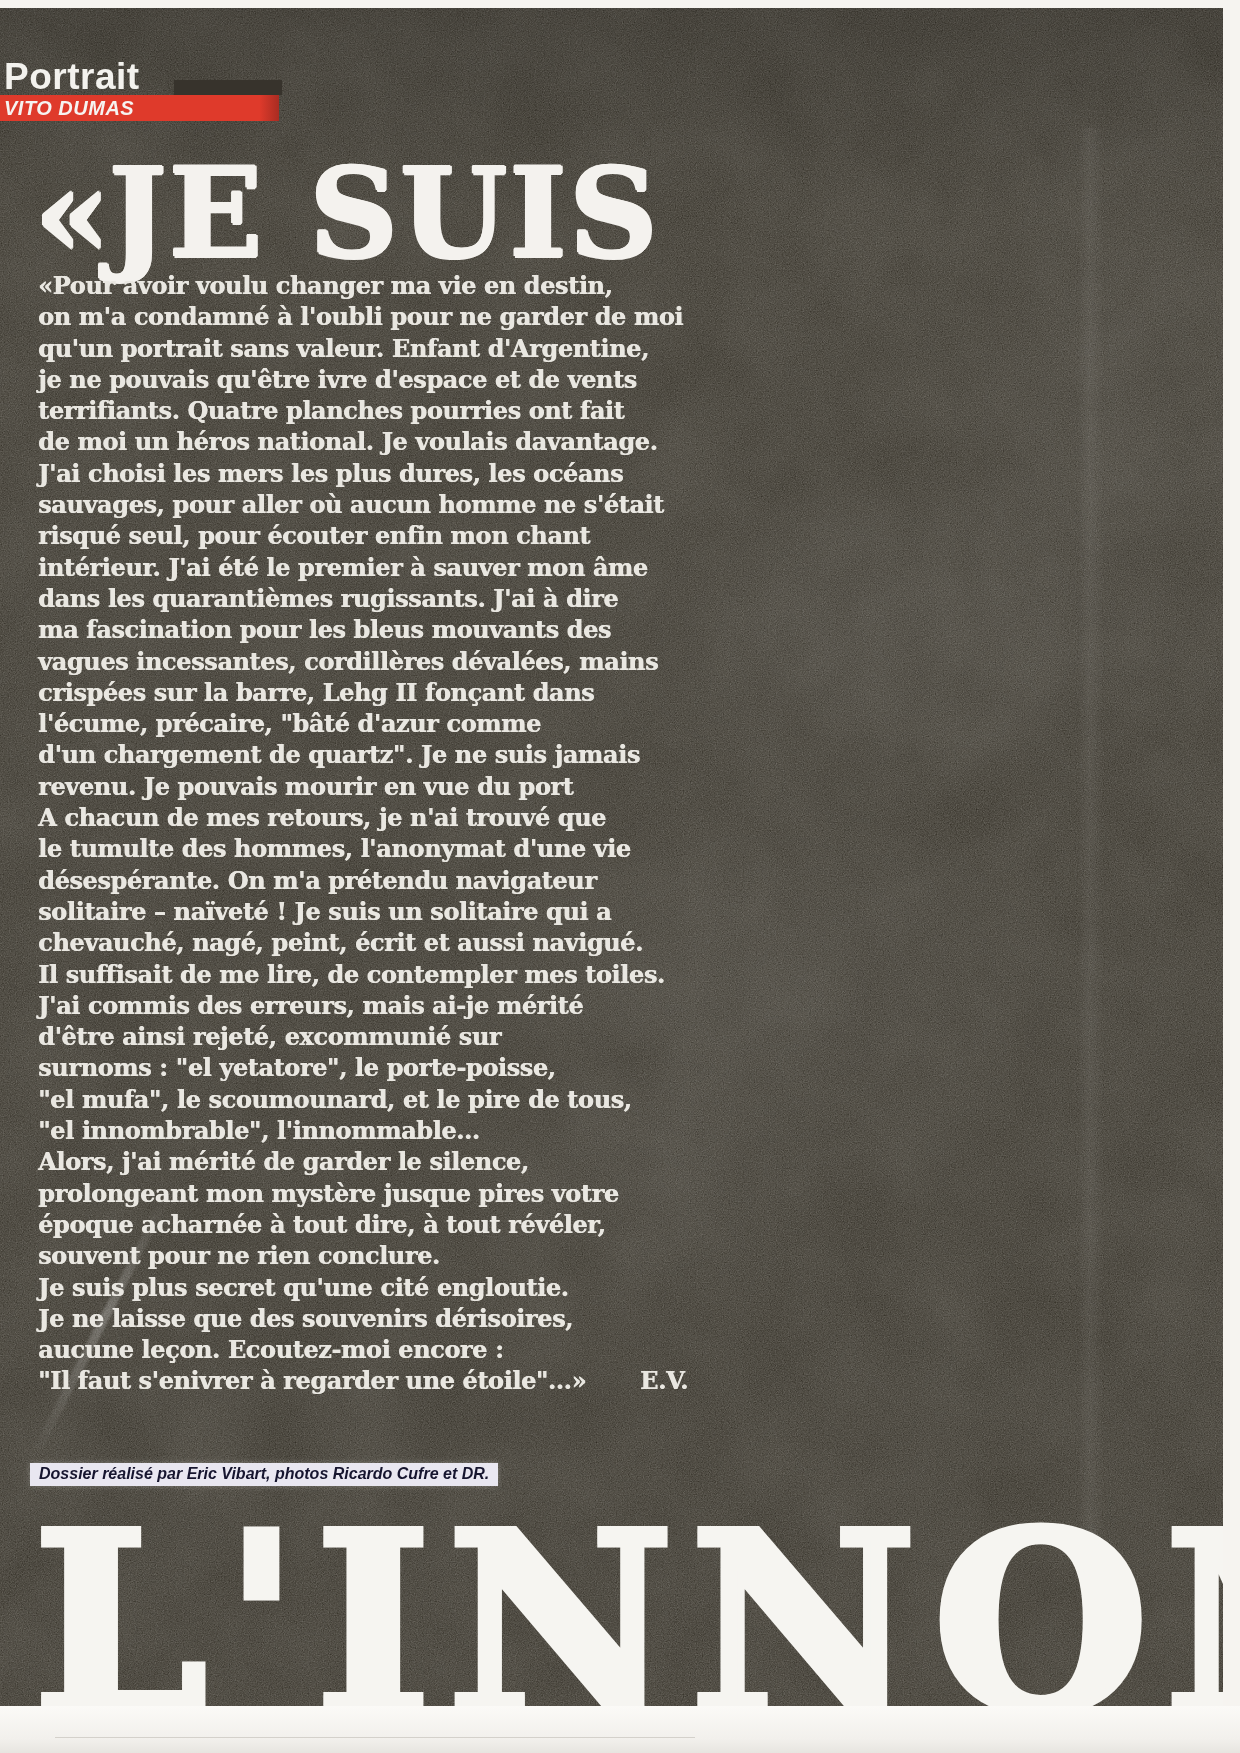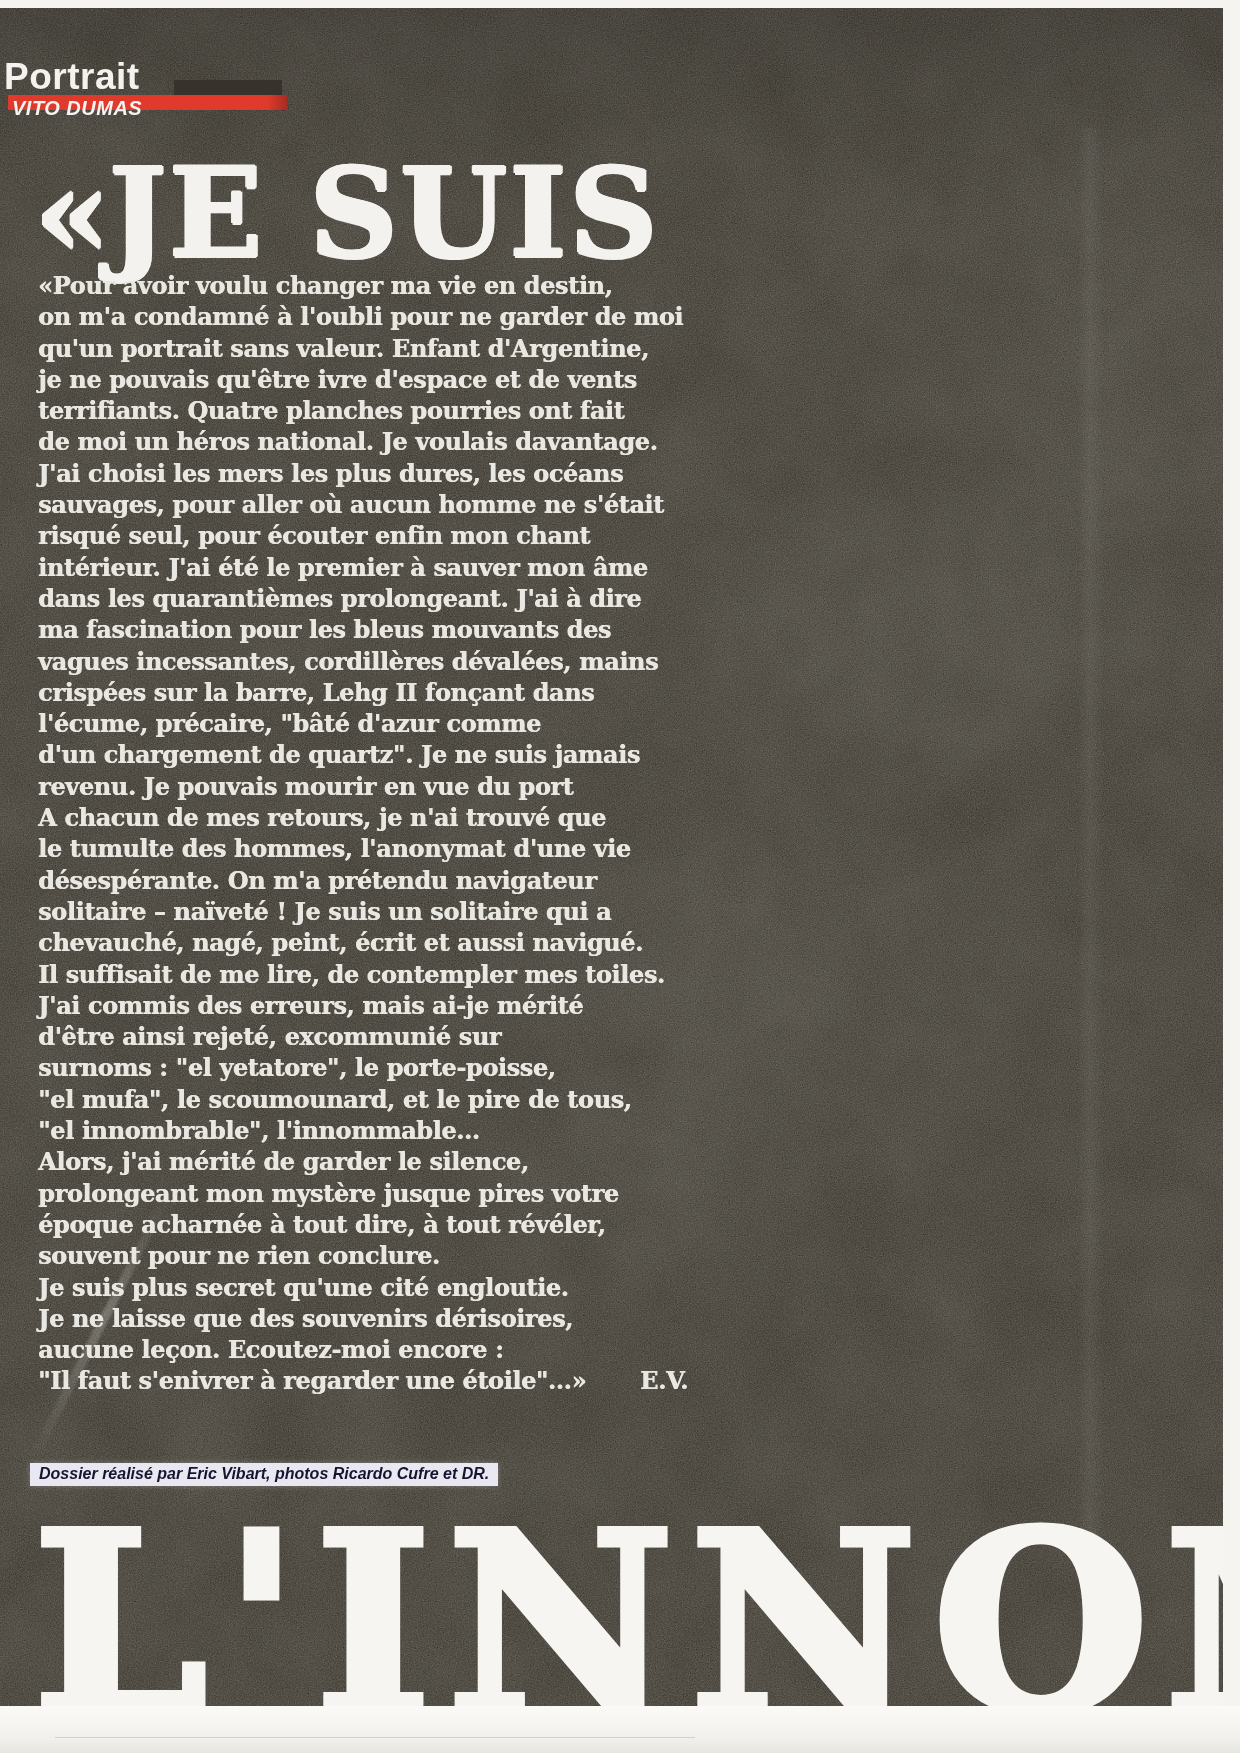--- a/index.html
+++ b/index.html
@@ -42,21 +42,21 @@
     position:absolute;left:4px;top:51px;
     font-family:"Liberation Sans", sans-serif;
     font-weight:bold;font-size:37px;line-height:36px;
     letter-spacing:0.5px;color:#f3f2ee;
   }
   .section-underline{
     position:absolute;left:174px;top:72px;width:108px;height:15px;
     background:#37332c;
   }
   .kicker-bar{
-    position:absolute;left:8px;top:87px;width:279px;height:15px;
+    position:absolute;left:0;top:87px;width:279px;height:26px;
     background:linear-gradient(90deg,#df3a2b 0%, #df3a2b 93%, #a82c22 100%);
   }
   .kicker-text{
     position:absolute;left:4px;top:2px;
     font-family:"Liberation Sans", sans-serif;
     font-style:italic;font-weight:bold;
     font-size:20px;line-height:22px;color:#f6f3f1;letter-spacing:0.5px;
   }
   
   .headline-top{
@@ -141,21 +141,21 @@
           <div class="line">«Pour avoir voulu changer ma vie en destin,</div>
           <div class="line">on m'a condamné à l'oubli pour ne garder de moi</div>
           <div class="line">qu'un portrait sans valeur. Enfant d'Argentine,</div>
           <div class="line">je ne pouvais qu'être ivre d'espace et de vents</div>
           <div class="line">terrifiants. Quatre planches pourries ont fait</div>
           <div class="line">de moi un héros national. Je voulais davantage.</div>
           <div class="line">J'ai choisi les mers les plus dures, les océans</div>
           <div class="line">sauvages, pour aller où aucun homme ne s'était</div>
           <div class="line">risqué seul, pour écouter enfin mon chant</div>
           <div class="line">intérieur. J'ai été le premier à sauver mon âme</div>
-          <div class="line">dans les quarantièmes prolongeant. J'ai à dire</div>
+          <div class="line">dans les quarantièmes rugissants. J'ai à dire</div>
           <div class="line">ma fascination pour les bleus mouvants des</div>
           <div class="line">vagues incessantes, cordillères dévalées, mains</div>
           <div class="line">crispées sur la barre, Lehg II fonçant dans</div>
           <div class="line">l'écume, précaire, "bâté d'azur comme</div>
           <div class="line">d'un chargement de quartz". Je ne suis jamais</div>
           <div class="line">revenu. Je pouvais mourir en vue du port</div>
           <div class="line">A chacun de mes retours, je n'ai trouvé que</div>
           <div class="line">le tumulte des hommes, l'anonymat d'une vie</div>
           <div class="line">désespérante. On m'a prétendu navigateur</div>
           <div class="line">solitaire – naïveté ! Je suis un solitaire qui a</div>

